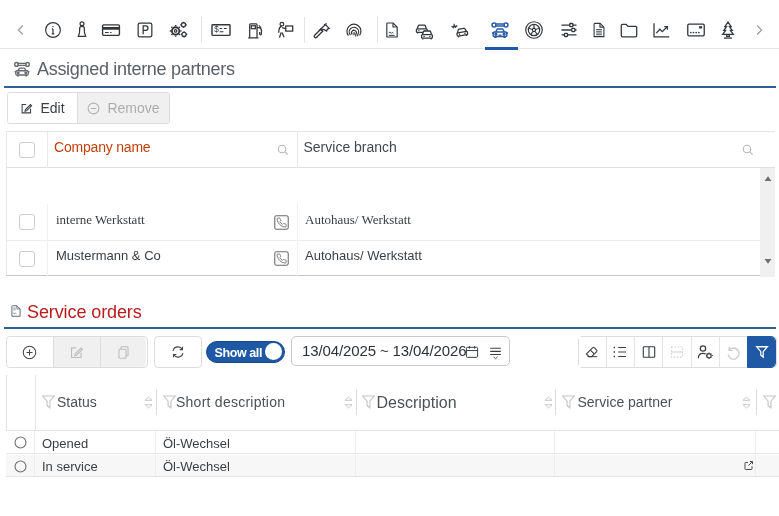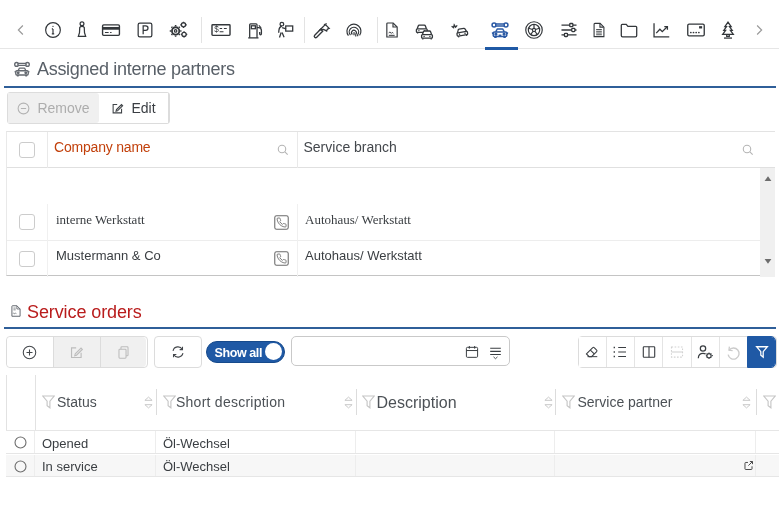--- a/index.html
+++ b/index.html
@@ -200,33 +200,33 @@
     <path d="M5.2 14.9 l-1.3 0.25 M18.8 14.9 l1.3 0.25"></path>
     <circle cx="7.9" cy="16.2" r="0.85"></circle>
     <circle cx="16.1" cy="16.2" r="0.85"></circle>
     <rect x="6.2" y="18.5" width="2.5" height="1.6" rx="0.7" fill="#63686f" stroke="none"></rect>
     <rect x="15.3" y="18.5" width="2.5" height="1.6" rx="0.7" fill="#63686f" stroke="none"></rect>
   </svg>
 <div class="abs" style="left:37px;top:58.5px;font-size:18px;color:#596068;letter-spacing:-0.3px;">Assigned interne partners</div>
 <div class="abs" style="left:4px;top:85.5px;width:772px;height:2px;background:#2f5f99;"></div>
 
 <div class="abs" style="left:6.5px;top:92px;width:163px;height:32px;border:1px solid #dcdcdc;border-radius:3px;display:flex;">
+  <div style="width:70px;display:flex;align-items:center;justify-content:center;gap:6px;background:#fff;border-right:1px solid #dcdcdc;border-radius:3px 0 0 3px;">
+    <svg width="15" height="15" viewBox="0 0 24 24" fill="none" stroke="#3f4347" stroke-width="1.7">
+        <path d="M11.5 5.5 H5 V19 H18.5 V12.5"></path>
+        <path d="M10.2 14 l8.2-8.2 1.8 1.8 -8.2 8.2 -2.4 0.6 z"></path>
+      </svg>
+    <span style="font-size:14px;color:#3a3e43;">Edit</span>
+  </div>
   <div style="flex:1;display:flex;align-items:center;justify-content:center;gap:6px;background:#f0f0f0;border-radius:0 3px 3px 0;">
     <svg width="15" height="15" viewBox="0 0 24 24" fill="none" stroke="#b2b2b2" stroke-width="1.7">
         <circle cx="12" cy="12" r="8.6"></circle>
         <path d="M7.8 12 h8.4"></path>
       </svg>
     <span style="font-size:14px;color:#adadad;">Remove</span>
-  </div>
-  <div style="width:70px;display:flex;align-items:center;justify-content:center;gap:6px;background:#fff;border-right:1px solid #dcdcdc;border-radius:3px 0 0 3px;">
-    <svg width="15" height="15" viewBox="0 0 24 24" fill="none" stroke="#3f4347" stroke-width="1.7">
-        <path d="M11.5 5.5 H5 V19 H18.5 V12.5"></path>
-        <path d="M10.2 14 l8.2-8.2 1.8 1.8 -8.2 8.2 -2.4 0.6 z"></path>
-      </svg>
-    <span style="font-size:14px;color:#3a3e43;">Edit</span>
   </div>
 </div>
 
 <div class="abs" style="left:5.5px;top:130.5px;width:769.5px;height:145.5px;border-top:1px solid #e3e3e3;border-left:1px solid #e9e9e9;border-bottom:1px solid #c4c4c4;">
 
   <div style="position:absolute;left:0;top:0;width:100%;height:36px;border-bottom:1px solid #e0e0e0;">
     <div style="position:absolute;left:12px;top:10px;width:16px;height:16px;border:1px solid #ccc;border-radius:3px;"></div>
     <div style="position:absolute;left:40.5px;top:0;width:1px;height:36px;background:#e9e9e9;"></div>
     <div style="position:absolute;left:47.5px;top:7px;font-size:14px;color:#c2410c;letter-spacing:-0.2px;">Company name</div>
     <svg style="position:absolute;left:268px;top:10px" width="16" height="16" viewBox="0 0 24 24" fill="none" stroke="#b4b4b4" stroke-width="1.6">
@@ -318,20 +318,21 @@
       <path d="M9.8 15.2 H6 v3.8" stroke-width="1.4"></path>
     </svg>
 </div>
 
 <div class="abs" style="left:206px;top:341px;width:78.5px;height:21.5px;background:#1f59a5;border:1px solid #164a8c;border-radius:11px;">
   <span style="position:absolute;left:7.5px;top:3.5px;font-size:12.5px;font-weight:700;color:#fff;letter-spacing:-0.4px;">Show all</span>
   <div style="position:absolute;right:1.5px;top:1px;width:17px;height:17px;background:#fff;border-radius:50%;"></div>
 </div>
 
 <div class="abs" style="left:291px;top:336px;width:219px;height:30px;border:1px solid #c9c9c9;border-radius:5px;background:#fff;">
+  <span style="position:absolute;left:10px;top:5px;font-size:15px;color:#2e3236;letter-spacing:-0.12px;">13/04/2025 ~ 13/04/2026</span>
   <svg style="position:absolute;left:172px;top:7px" width="16" height="16" viewBox="0 0 24 24" fill="none" stroke="#3a3e42" stroke-width="1.5">
       <rect x="3.6" y="5" width="16.8" height="15" rx="1.6"></rect>
       <path d="M3.6 9.8 H20.4 M8 3 v4 M16 3 v4"></path>
     </svg>
   <svg style="position:absolute;left:195px;top:7px" width="17" height="17" viewBox="0 0 24 24" fill="none" stroke="#3a3e42" stroke-width="1.5">
       <path d="M4.5 6 H19.5 M4.5 10.4 H19.5 M4.5 14.8 H19.5"></path>
       <path d="M9.2 18.2 l2.8 2.6 2.8-2.6" stroke-width="1.3"></path>
     </svg>
 </div>
 

